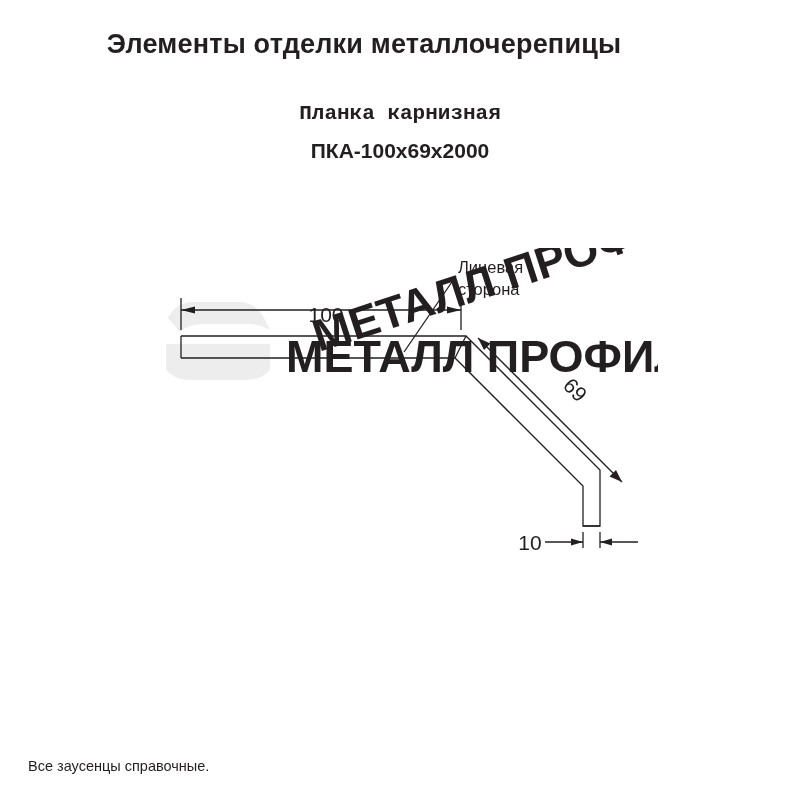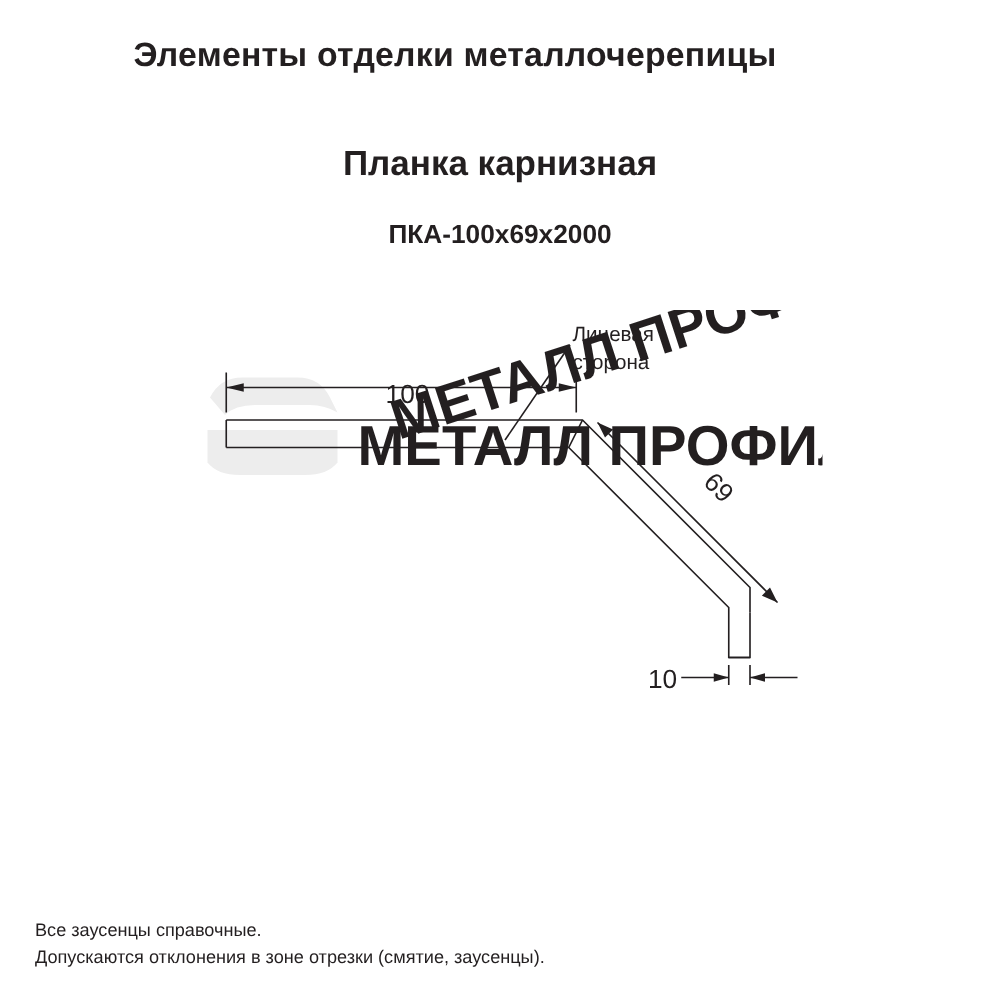--- a/index.html
+++ b/index.html
@@ -34,29 +34,30 @@
     margin: 0;
   }
   .subtitle-block {
     position: absolute;
     top: 100px;
     left: 0;
     width: 800px;
     text-align: center;
   }
   .sub-title {
-    font-size: 28px;
+    font-size: 21px;
     font-weight: bold;
-    margin: 12px;
+    margin: 0;
     line-height: 1.35;
+    font-family: Liberation Mono, monospace;
   }
   .sub-code {
     font-size: 21px;
     font-weight: bold;
-    margin: 16px;
+    margin: 1px;
     line-height: 1.35;
     padding-top: 8px;
   }
   .drawing {
     position: absolute;
     top: 180px;
     left: 0;
     width: 800px;
     height: 420px;
   }
@@ -152,16 +153,15 @@
 
       <text x="530" y="370" font-size="21" text-anchor="middle">10</text>
 
       <text x="458" y="93" font-size="16.5">Лицевая</text>
       <text x="458" y="115" font-size="16.5">сторона</text>
     </svg>
   </div>
 
   <div class="footer">
     <div>Все заусенцы справочные.</div>
-    <div>Допускаются отклонения в зоне отрезки (смятие, заусенцы).</div>
   </div>
 
 </div>
 
 </body></html>

